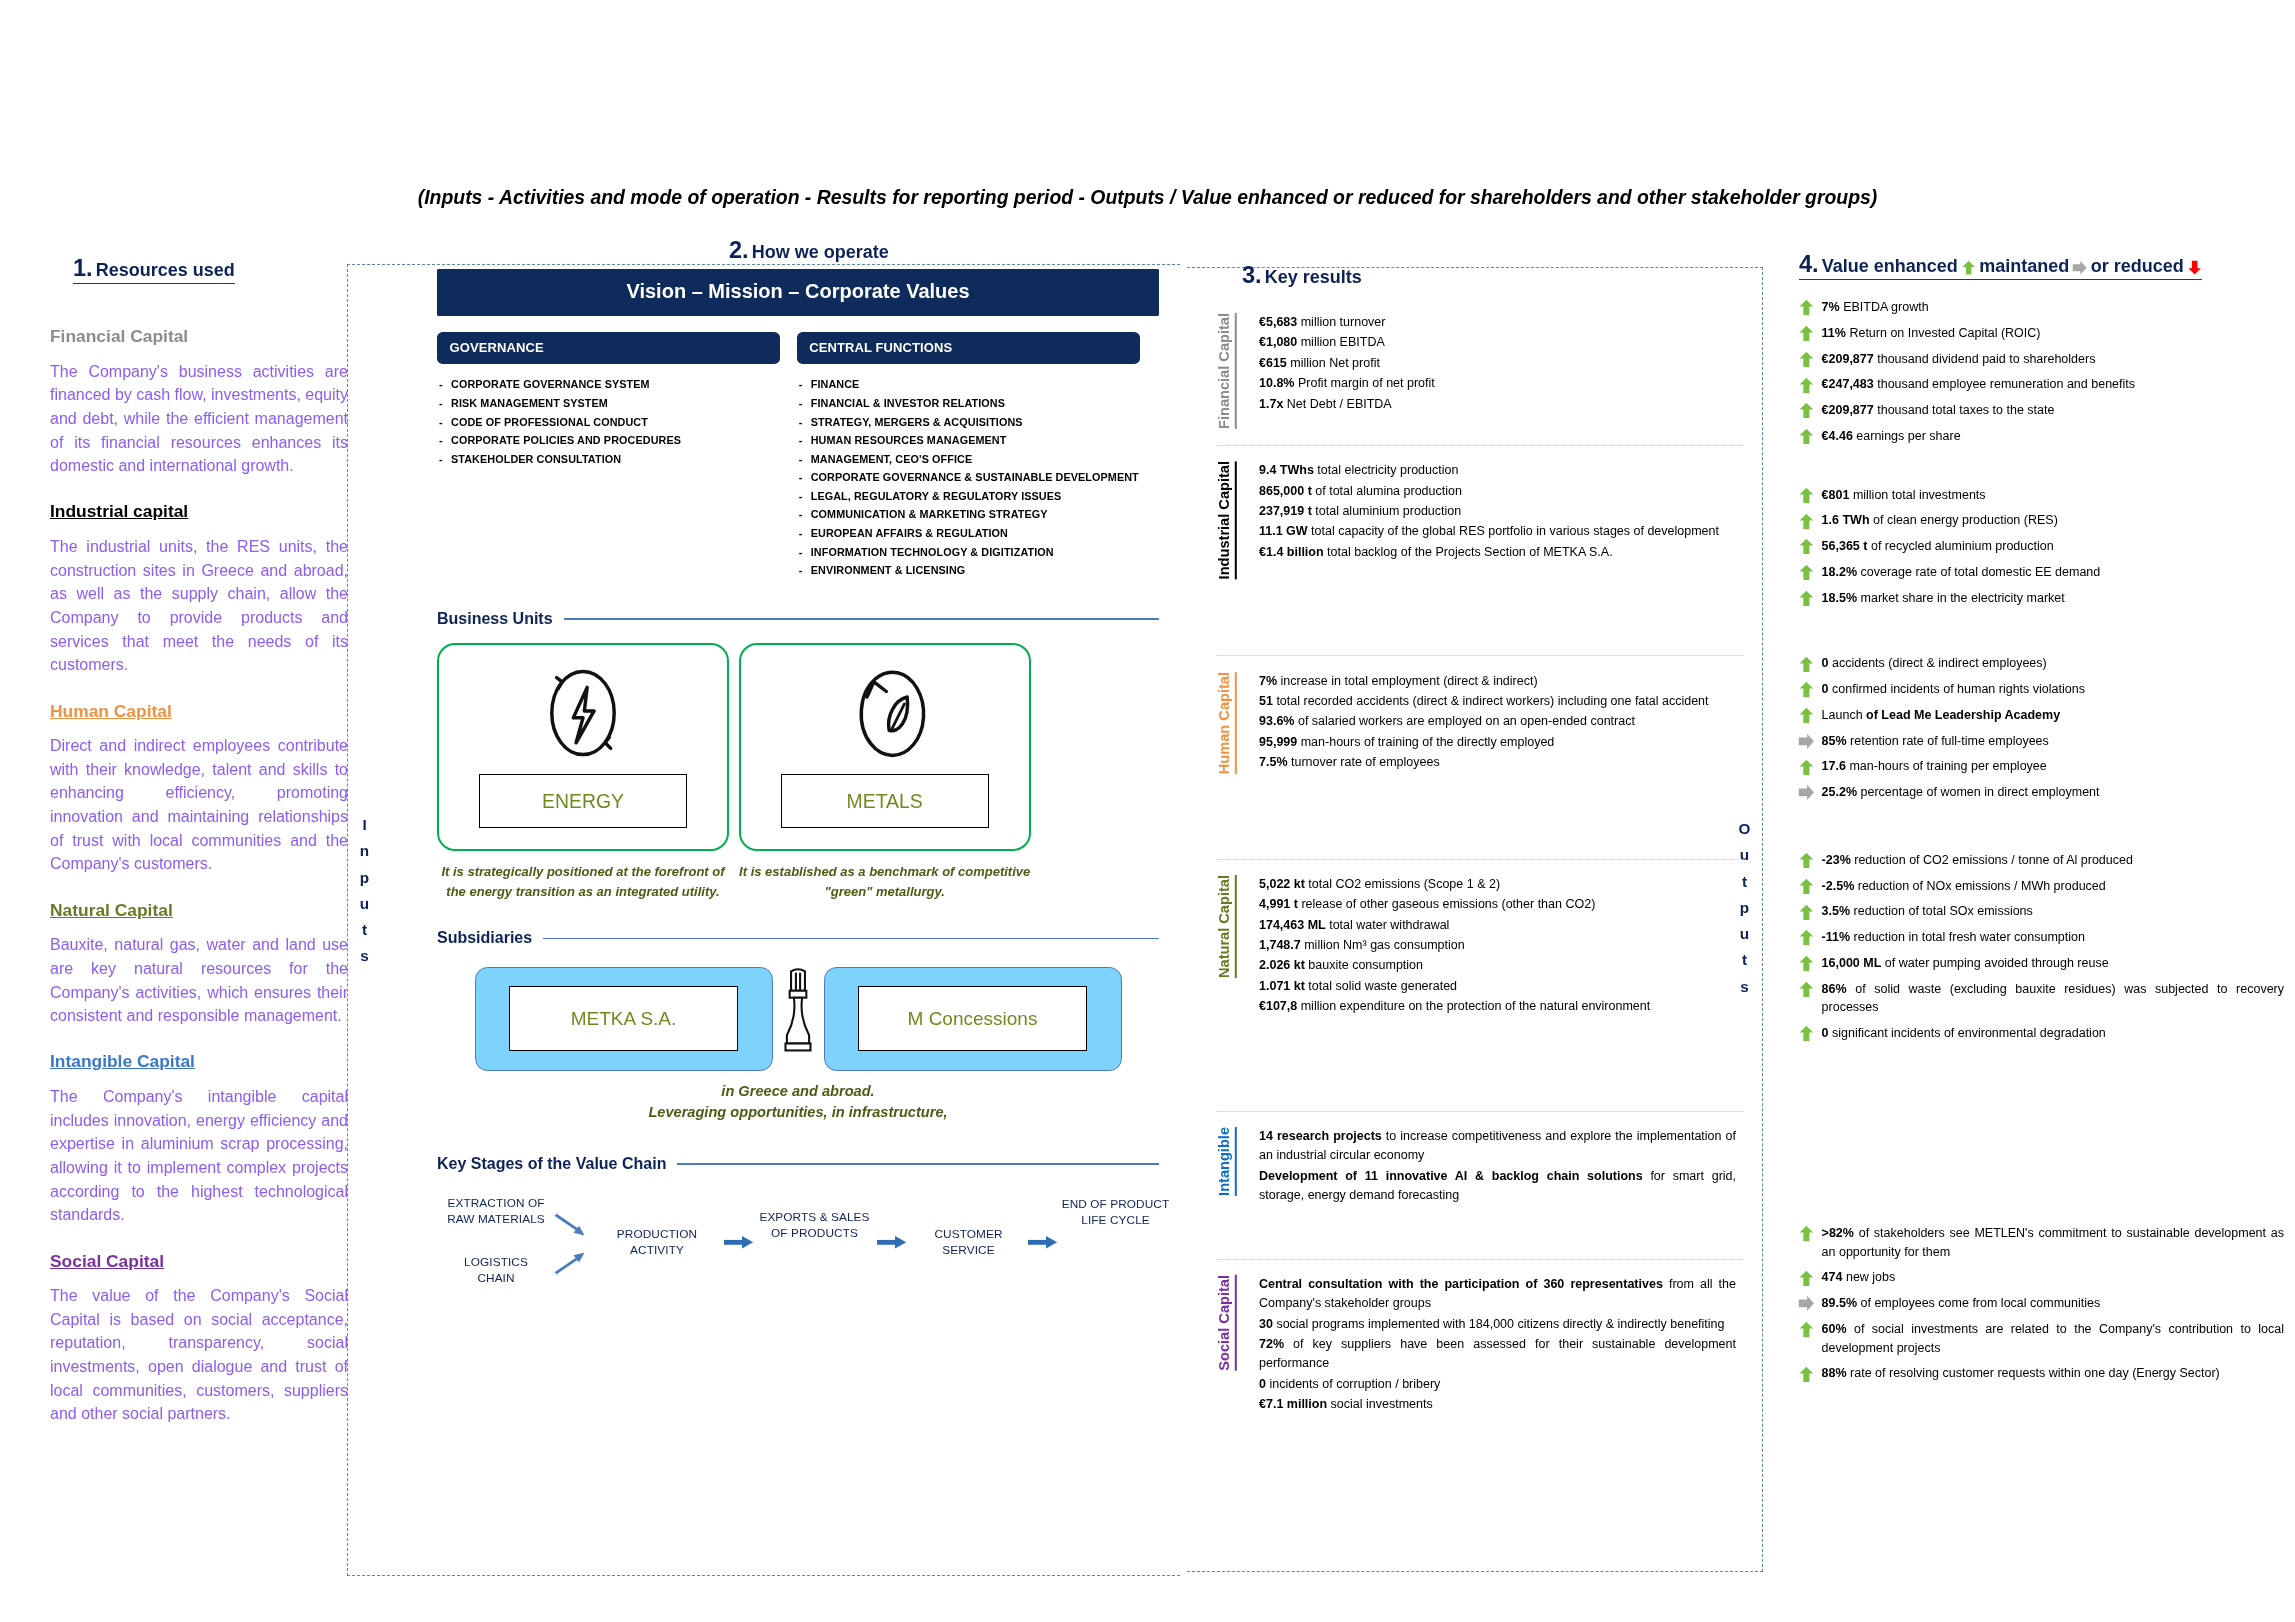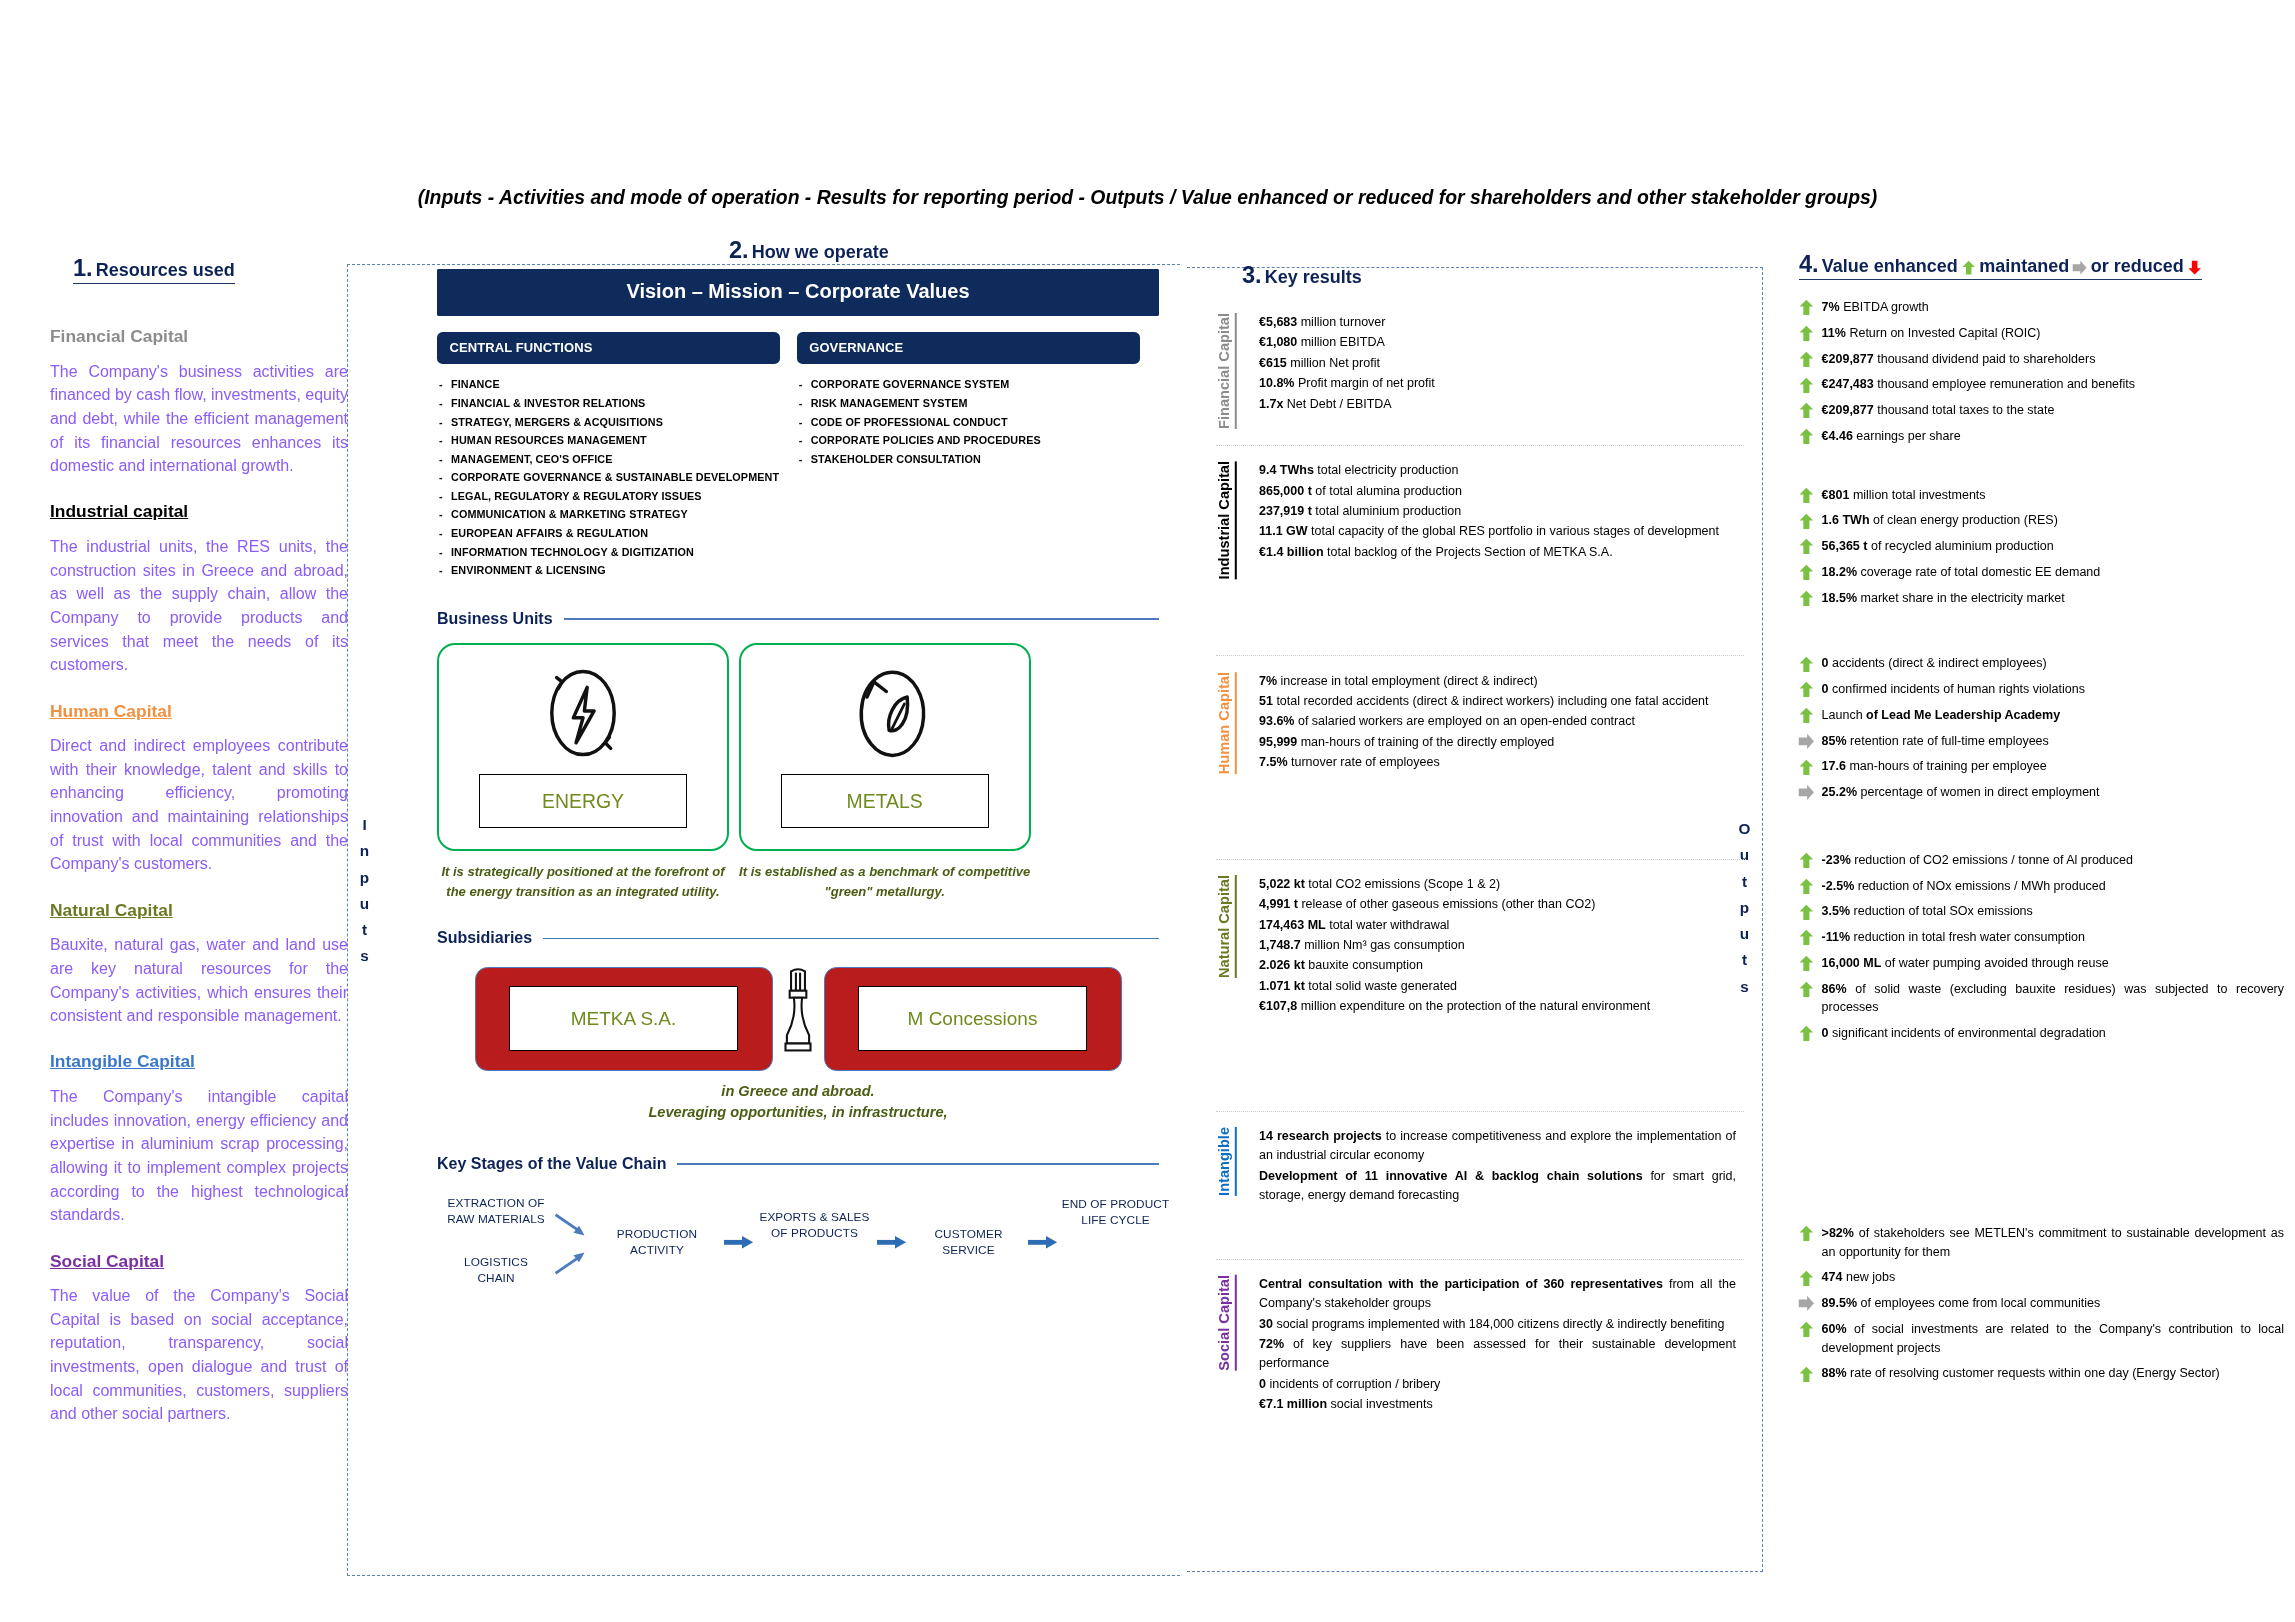--- a/index.html
+++ b/index.html
@@ -74,21 +74,21 @@
              padding-top:15.3px; }
   .bu-icon { width:90px; height:104px; }
   .bu-label { border:1.4px solid #000; width:208px; height:54px; margin-top:9.7px;
               display:flex; align-items:center; justify-content:center;
               font-size:19.4px; color:#6e8b1e; }
   .bu-cap { margin-top:11px; text-align:center; font-size:13px; font-weight:bold;
             font-style:italic; color:#4b5d14; line-height:1.5; }
 
   
   .subs-row { position:relative; display:flex; gap:51px; justify-content:center; margin-top:19.4px; }
-  .subs-card { width:298px; height:104px; background:#b91c1c; border:1.4px solid #4c7bbd;
+  .subs-card { width:298px; height:104px; background:#7dd3fc; border:1.4px solid #4c7bbd;
                border-radius:12.5px; display:flex; align-items:center; justify-content:center; }
   .subs-inner { border:1.4px solid #000; background:#fff; width:229px; height:65px;
                 display:flex; align-items:center; justify-content:center;
                 font-size:19px; color:#6e8b1e; }
   .subs-cap { text-align:center; font-size:14.6px; font-weight:bold; font-style:italic;
               color:#4b5d14; line-height:1.5; margin-top:9.7px; }
 
   
   .vc-wrap { position:relative; margin-top:18px; height:111px; }
   .vc-node { position:absolute; text-align:center; font-size:11.8px; font-weight:normal;
@@ -165,44 +165,44 @@
 
   <div class="sec-head" style="left:729px; top:237px; border-bottom:none;">
     <span class="sec-num">2.</span>
     <span class="sec-txt">How we operate</span>
   </div>
 
   <div class="centerbox">
     <div class="vision">Vision – Mission – Corporate Values</div>
 
     <div class="twocol">
+      <div class="gcol">
+        <div class="ghead">GOVERNANCE</div>
+        <ul class="glist" id="gov-list">
+            <li>CORPORATE GOVERNANCE SYSTEM</li>
+            <li>RISK MANAGEMENT SYSTEM</li>
+            <li>CODE OF PROFESSIONAL CONDUCT</li>
+            <li>CORPORATE POLICIES AND PROCEDURES</li>
+            <li>STAKEHOLDER CONSULTATION</li>
+          </ul>
+      </div>
       <div class="gcol">
         <div class="ghead">CENTRAL FUNCTIONS</div>
         <ul class="glist" id="cf-list">
             <li>FINANCE</li>
             <li>FINANCIAL &amp; INVESTOR RELATIONS</li>
             <li>STRATEGY, MERGERS &amp; ACQUISITIONS</li>
             <li>HUMAN RESOURCES MANAGEMENT</li>
             <li>MANAGEMENT, CEO'S OFFICE</li>
             <li>CORPORATE GOVERNANCE &amp; SUSTAINABLE DEVELOPMENT</li>
             <li>LEGAL, REGULATORY &amp; REGULATORY ISSUES</li>
             <li>COMMUNICATION &amp; MARKETING STRATEGY</li>
             <li>EUROPEAN AFFAIRS &amp; REGULATION</li>
             <li>INFORMATION TECHNOLOGY &amp; DIGITIZATION</li>
             <li>ENVIRONMENT &amp; LICENSING</li>
-          </ul>
-      </div>
-      <div class="gcol">
-        <div class="ghead">GOVERNANCE</div>
-        <ul class="glist" id="gov-list">
-            <li>CORPORATE GOVERNANCE SYSTEM</li>
-            <li>RISK MANAGEMENT SYSTEM</li>
-            <li>CODE OF PROFESSIONAL CONDUCT</li>
-            <li>CORPORATE POLICIES AND PROCEDURES</li>
-            <li>STAKEHOLDER CONSULTATION</li>
           </ul>
       </div>
     </div>
 
     <div style="display:flex; align-items:center; gap:11px; margin-top:30.5px;">
       <div class="sub-head">Business Units</div>
       <div class="hr-blue" style="flex:1;"></div>
     </div>
 
     <div class="bu-row">

